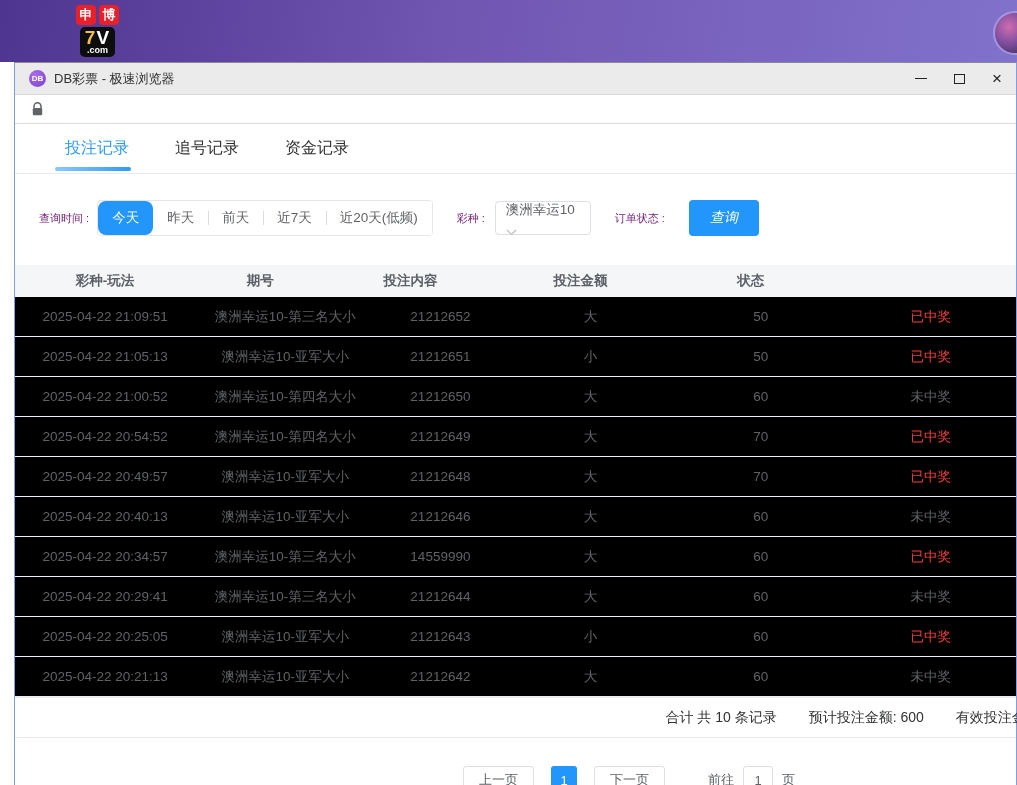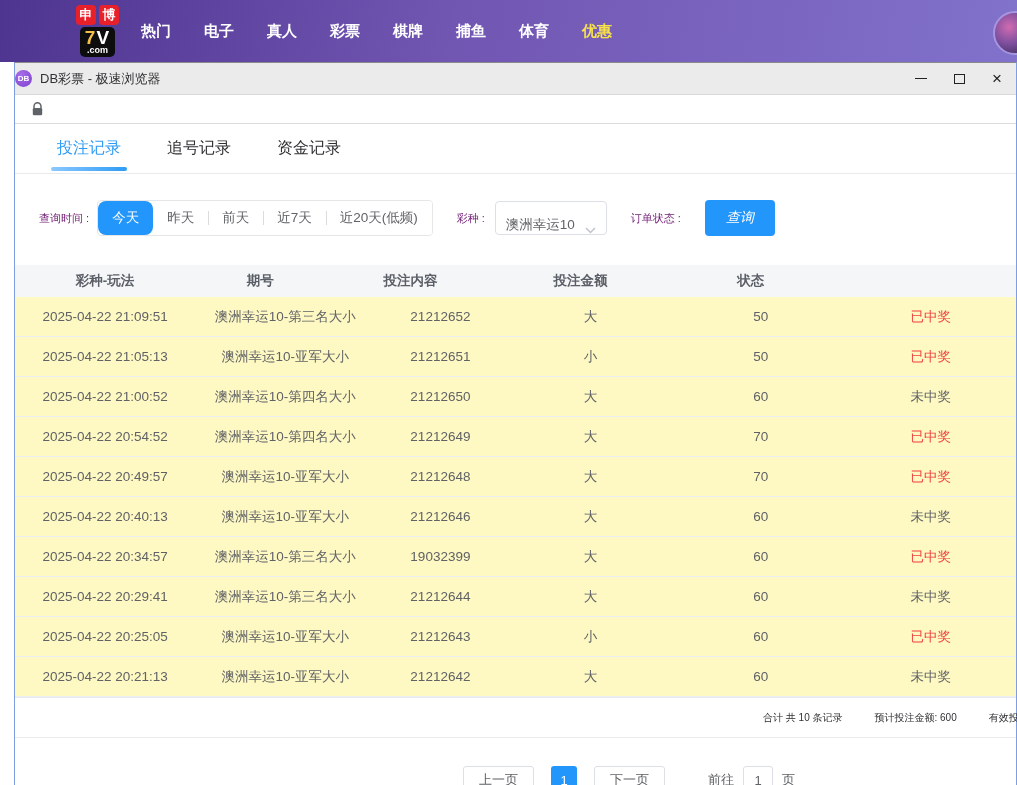--- a/index.html
+++ b/index.html
@@ -23,70 +23,70 @@
   .top-nav { display:flex; gap:33px; margin-left:22px; }
   .nav-item { color:#fff; font-size:15px; font-weight:bold; text-decoration:none; cursor:pointer; white-space:nowrap; }
   .nav-item.highlight { color:var(--navyellow); }
   .avatar { position:absolute; right:-20px; top:11px; width:44px; height:44px; border-radius:50%;
     border:2px solid #a695e0; background:radial-gradient(circle at 35% 35%, #d06bb0 0%, #7d4f9e 45%, #2c2347 100%); cursor:pointer; }
 
   
   .window { position:absolute; left:14px; top:62px; width:1003px; height:723px; background:#fff;
     border:1px solid #7f9de5; border-top-color:#8a8a8a; border-bottom:none; }
   .titlebar { height:32px; background:#ebebeb; border-bottom:1px solid #d9d9d9;
-    display:flex; align-items:center; }
+    display:flex; align-items:center; padding-left:14px; }
   .favicon { width:17px; height:17px; border-radius:50%; background:radial-gradient(circle at 35% 30%, #a86ee8, #7d3fd0);
     color:#fff; font-size:8px; font-weight:bold; display:flex; align-items:center; justify-content:center; margin-right:8px; }
   .win-title { font-size:13px; color:#303133; }
   .win-controls { margin-left:auto; display:flex; height:32px; }
   .win-btn { width:38px; height:32px; border:none; background:transparent; cursor:pointer;
     display:flex; align-items:center; justify-content:center; color:#222; }
   .glyph-min { width:12px; height:1.5px; background:#222; display:block; }
   .glyph-max { width:11px; height:10px; border:1.5px solid #222; display:block; }
   .glyph-close { font-size:17px; line-height:1; font-weight:400; }
 
   .urlbar { height:29px; background:#fff; border-bottom:1px solid #dcdcdc; display:flex; align-items:center; padding-left:17px; }
   .lock-icon { margin-right:9px; flex:0 0 auto; }
   .url-text { font-size:13px; color:#474747; white-space:nowrap; overflow:hidden; }
 
   
   .tabs { height:50px; display:flex; gap:46px; padding-left:42px; border-bottom:1px solid #e8eaec; align-items:center; }
   .tab { position:relative; height:100%; display:flex; align-items:center; cursor:pointer; }
   .tab-label { font-size:16px; color:#303133; }
-  .tab.active .tab-label { color:#2f9bf4; }
+  .tab.active .tab-label { color:#2f9bf4;margin-left:8px; }
   .tab.active::after { content:""; position:absolute; left:50%; transform:translateX(-50%); bottom:2px;
     width:76px; height:4px; border-radius:3px; background:linear-gradient(90deg,#8cc8ff,#2d9cf5); }
 
   
   .filterbar { margin-top:26px; height:36px; display:flex; align-items:center; padding-left:24px; }
   .f-label { font-size:11px; color:#701a75; white-space:nowrap; }
   .btn-group { display:flex; align-items:stretch; border:1px solid #e6e6e6; border-radius:4px; margin-left:8px; height:36px; overflow:hidden; background:#fff; }
   .time-opt { position:relative; border:none; background:#fff; color:#606266; font-size:13.5px; padding:0 14px; cursor:pointer; white-space:nowrap; }
   .time-opt.active { background:var(--accent); color:#fff; border-radius:8px; }
   .time-opt:not(.active) + .time-opt:not(.active)::before { content:""; position:absolute; left:0; top:10px; bottom:10px; width:1px; background:#dcdcdc; }
   .sel-label { margin-left:24px; }
   .select { margin-left:10px; height:34px; min-width:96px; border:1px solid #dcdfe6; border-radius:4px;
-    display:flex; align-items:flex-end; justify-content:center; gap:10px; padding:0 10px; cursor:pointer; background:#fff; }
+    display:flex; align-items:flex-start; justify-content:center; gap:10px; padding:7px 10px; cursor:pointer; background:#fff;flex-direction:column; }
   .select-value { font-size:13.5px; color:#606266; }
   .chevron { flex:0 0 auto; }
   .search-btn { margin-left:24px; width:70px; height:36px; background:var(--accent); color:#fff; border:none; border-radius:4px;
     font-size:14px; cursor:pointer;font-style:italic; }
 
   
   .table { margin-top:29px; font-size:13.5px; }
   .thead { display:flex; height:32px; background:#f5f6f7; align-items:center; }
   .cell { text-align:center; overflow:hidden; white-space:nowrap; }
   .c1{width:18%;} .c2{width:18%;} .c3{width:13%;} .c4{width:17%;} .c5{width:17%;} .c6{width:17%;}
   .th { color:#5a5e66; font-weight:600; font-size:13.5px; }
-  .trow { display:flex; height:40px; align-items:center; border-bottom:1px solid #ebeef5; color:#606266; background:#fef9c3; }
+  .trow { display:flex; height:40px; align-items:center; border-bottom:1px solid #ebeef5; color:#606266; background:#000000; }
   .cell-status.won { color:var(--danger); }
 
   
   .summary { height:41px; border-top:1px solid #e8eaec; border-bottom:1px solid #e8eaec;
-    display:flex; align-items:center; justify-content:flex-end; gap:32px; font-size:10px; color:#303133; }
+    display:flex; align-items:center; justify-content:flex-end; gap:32px; font-size:14px; color:#303133; }
   .summary .clip { margin-right:-55px; white-space:nowrap; }
 
   
   .pagination { margin-top:28px; display:flex; align-items:center; padding-left:448px; font-size:13px; color:#606266; }
   .page-btn { height:28px; padding:0 15px; border:1px solid #dcdfe6; border-radius:3px; background:#fff; color:#606266;
     font-size:13px; cursor:pointer; }
   .page-num { width:26px; height:28px; margin:0 17px; border:none; border-radius:3px; background:var(--accent); color:#fff;
     font-size:13px; cursor:pointer; }
   .goto { margin-left:43px; display:flex; align-items:center; gap:9px; }
   .goto-input { width:30px; height:28px; border:1px solid #dcdfe6; border-radius:3px; text-align:center; font-size:13px; color:#606266; }
@@ -100,30 +100,20 @@
     <div class="logo">
       <div class="logo-badges">
         <span class="logo-badge">申</span>
         <span class="logo-badge">博</span>
       </div>
       <div class="logo-box">
         <span class="logo-main"><span class="l7">7</span><span class="lv">V</span></span>
         <span class="logo-suffix">.com</span>
       </div>
     </div>
-    <nav class="top-nav">
-        <a class="nav-item">热门</a>
-        <a class="nav-item">电子</a>
-        <a class="nav-item">真人</a>
-        <a class="nav-item">彩票</a>
-        <a class="nav-item">棋牌</a>
-        <a class="nav-item">捕鱼</a>
-        <a class="nav-item">体育</a>
-        <a class="nav-item highlight">优惠</a>
-      </nav>
     <div class="avatar"></div>
   </header>
 
   <div class="window">
 
     <div class="titlebar">
       <span class="favicon">DB</span>
       <span class="win-title">DB彩票 - 极速浏览器</span>
       <div class="win-controls">
         <button class="win-btn">
@@ -232,21 +222,21 @@
     <div class="cell c1 cell-time">2025-04-22 20:40:13</div>
     <div class="cell c2 cell-game">澳洲幸运10-亚军大小</div>
     <div class="cell c3 cell-issue">21212646</div>
     <div class="cell c4 cell-content">大</div>
     <div class="cell c5 cell-amount">60</div>
     <div class="cell c6 cell-status">未中奖</div>
   </div>
             <div class="trow">
     <div class="cell c1 cell-time">2025-04-22 20:34:57</div>
     <div class="cell c2 cell-game">澳洲幸运10-第三名大小</div>
-    <div class="cell c3 cell-issue">19032399</div>
+    <div class="cell c3 cell-issue">14559990</div>
     <div class="cell c4 cell-content">大</div>
     <div class="cell c5 cell-amount">60</div>
     <div class="cell c6 cell-status won">已中奖</div>
   </div>
             <div class="trow">
     <div class="cell c1 cell-time">2025-04-22 20:29:41</div>
     <div class="cell c2 cell-game">澳洲幸运10-第三名大小</div>
     <div class="cell c3 cell-issue">21212644</div>
     <div class="cell c4 cell-content">大</div>
     <div class="cell c5 cell-amount">60</div>

